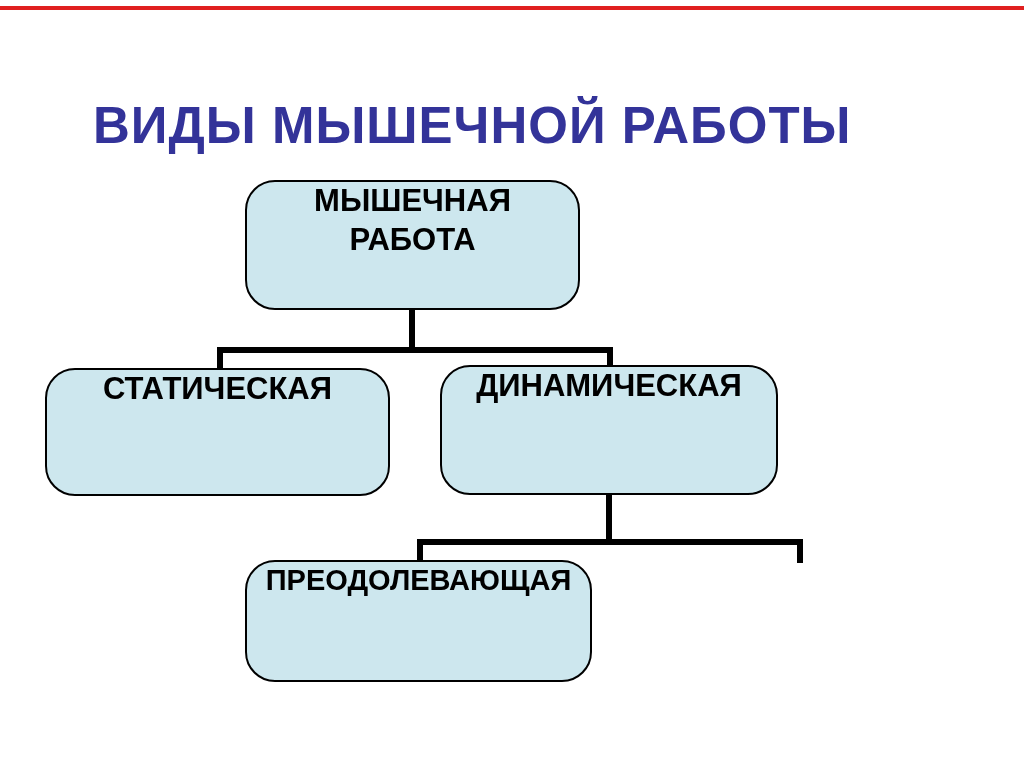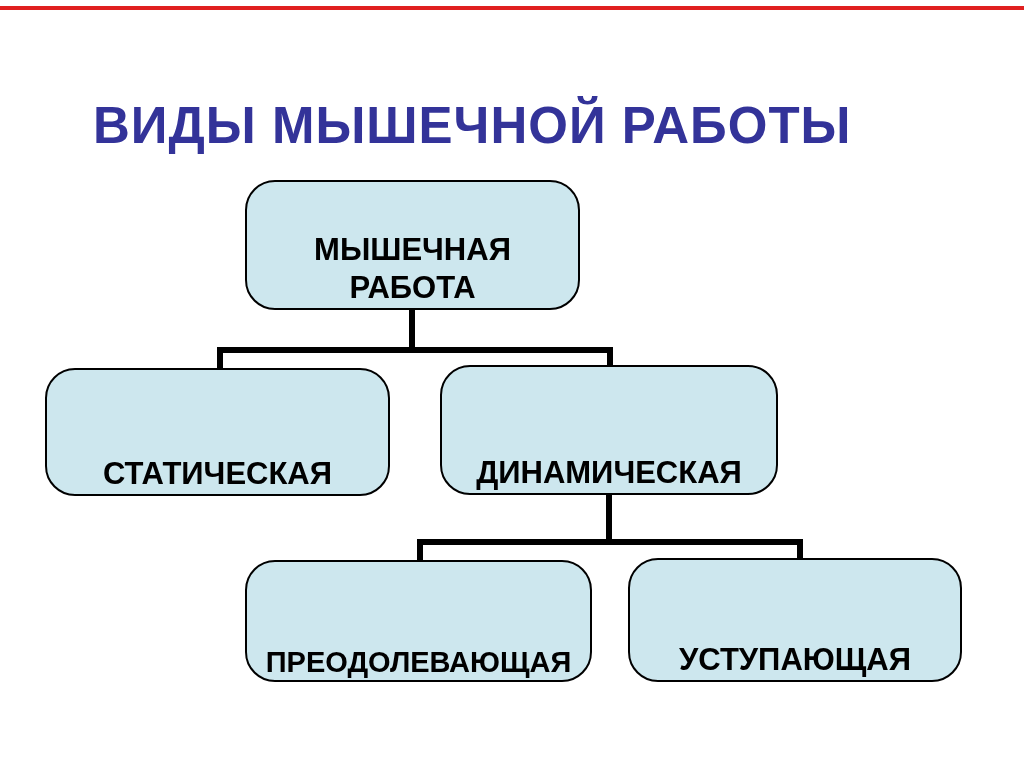--- a/index.html
+++ b/index.html
@@ -38,21 +38,21 @@
     letter-spacing: 1px;
     white-space: nowrap;
     margin-top: 38px;
   }
   .node {
     position: absolute;
     background: #cde7ee;
     border: 2px solid #000000;
     border-radius: 30px;
     display: flex;
-    align-items: flex-end;
+    align-items: flex-start;
     justify-content: center;
     text-align: center;
     font-weight: bold;
     font-size: 31px;
     color: #000000;
     box-sizing: border-box;
     line-height: 1.25;
   }
   .node .label {
     display: block;
@@ -106,17 +106,14 @@
   </div>
 
   <div class="node node-overcoming">
     <span class="label">ПРЕОДОЛЕВАЮЩАЯ</span>
   </div>
 
   <div class="node node-dynamic">
     <span class="label">ДИНАМИЧЕСКАЯ</span>
   </div>
 
-  <div class="node node-yielding">
-    <span class="label">УСТУПАЮЩАЯ</span>
-  </div>
 
 </div>
 
 </body></html>

